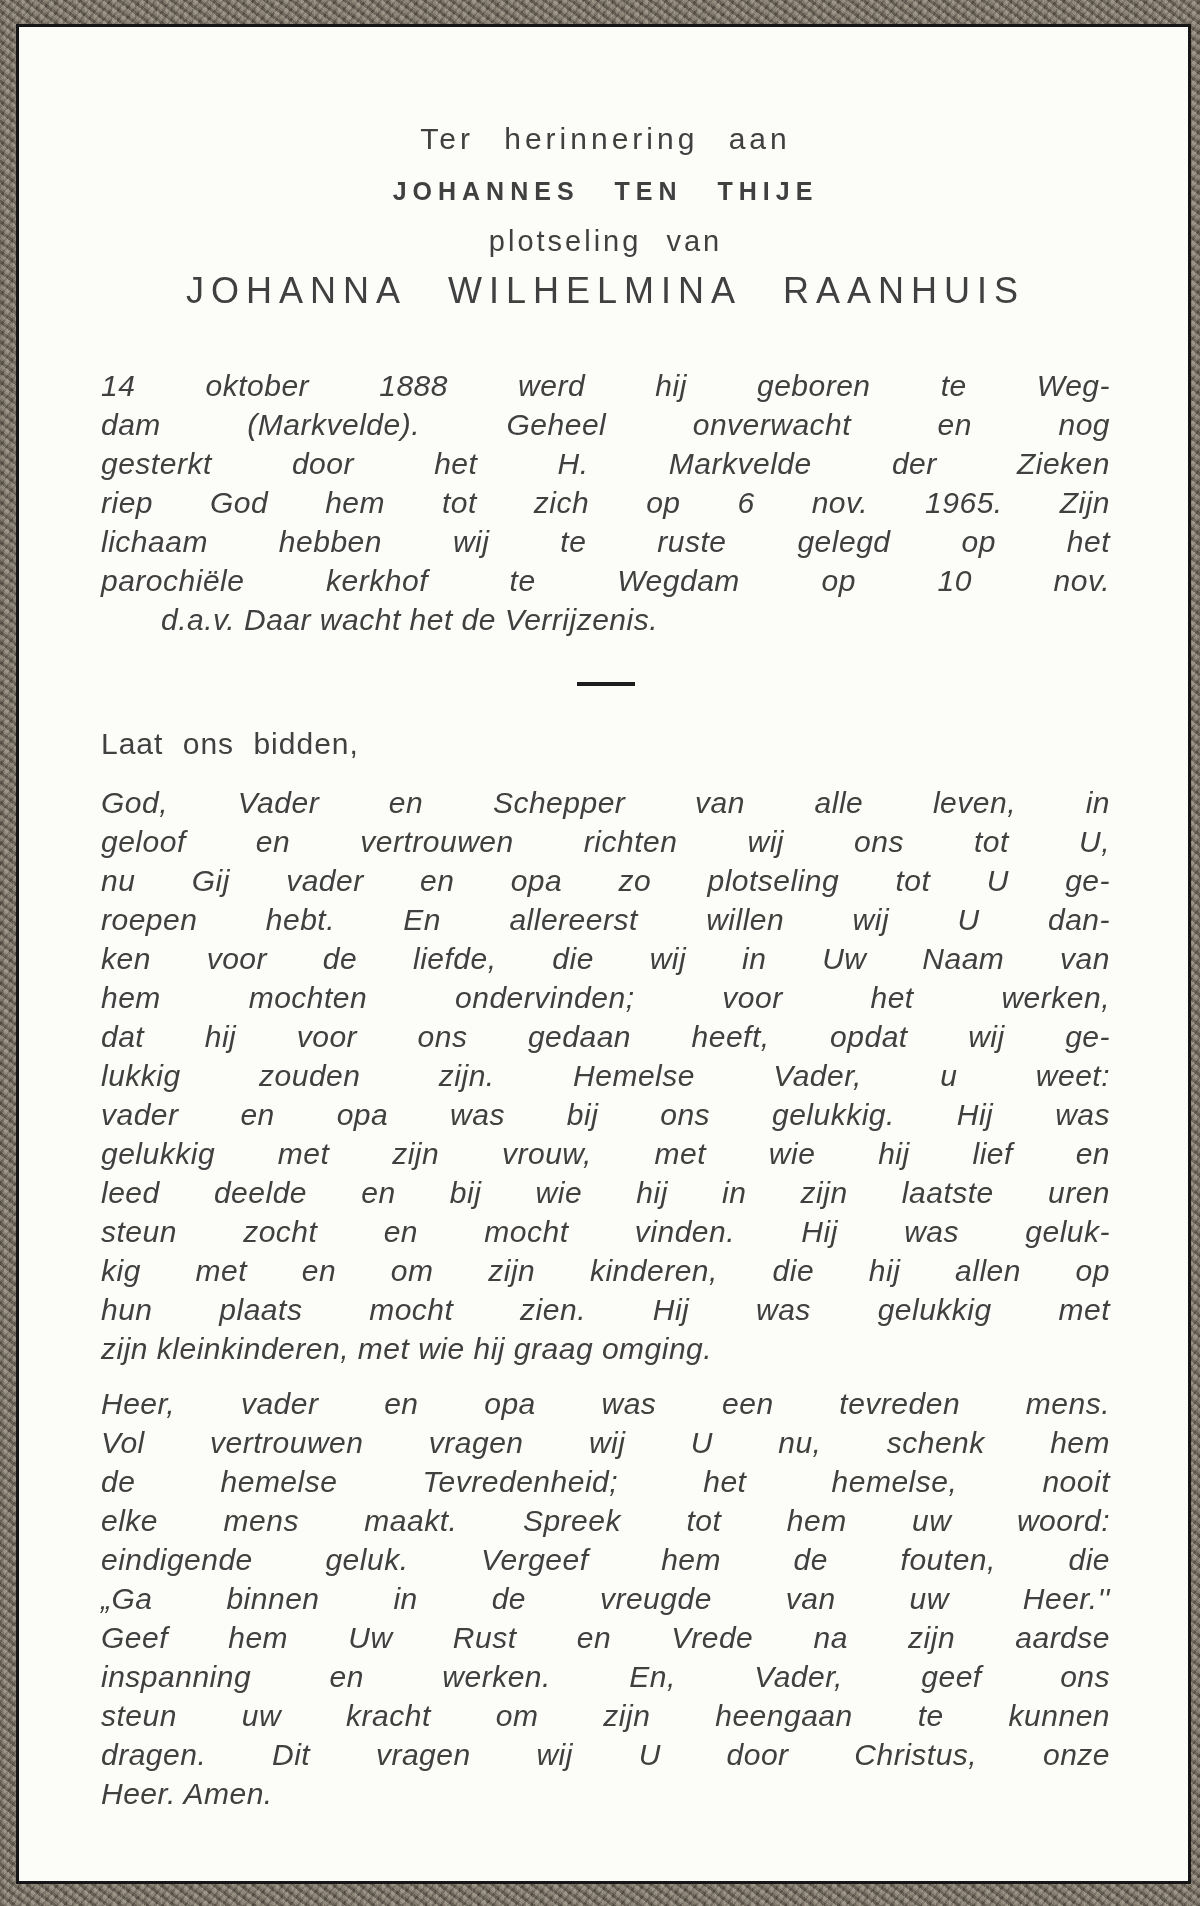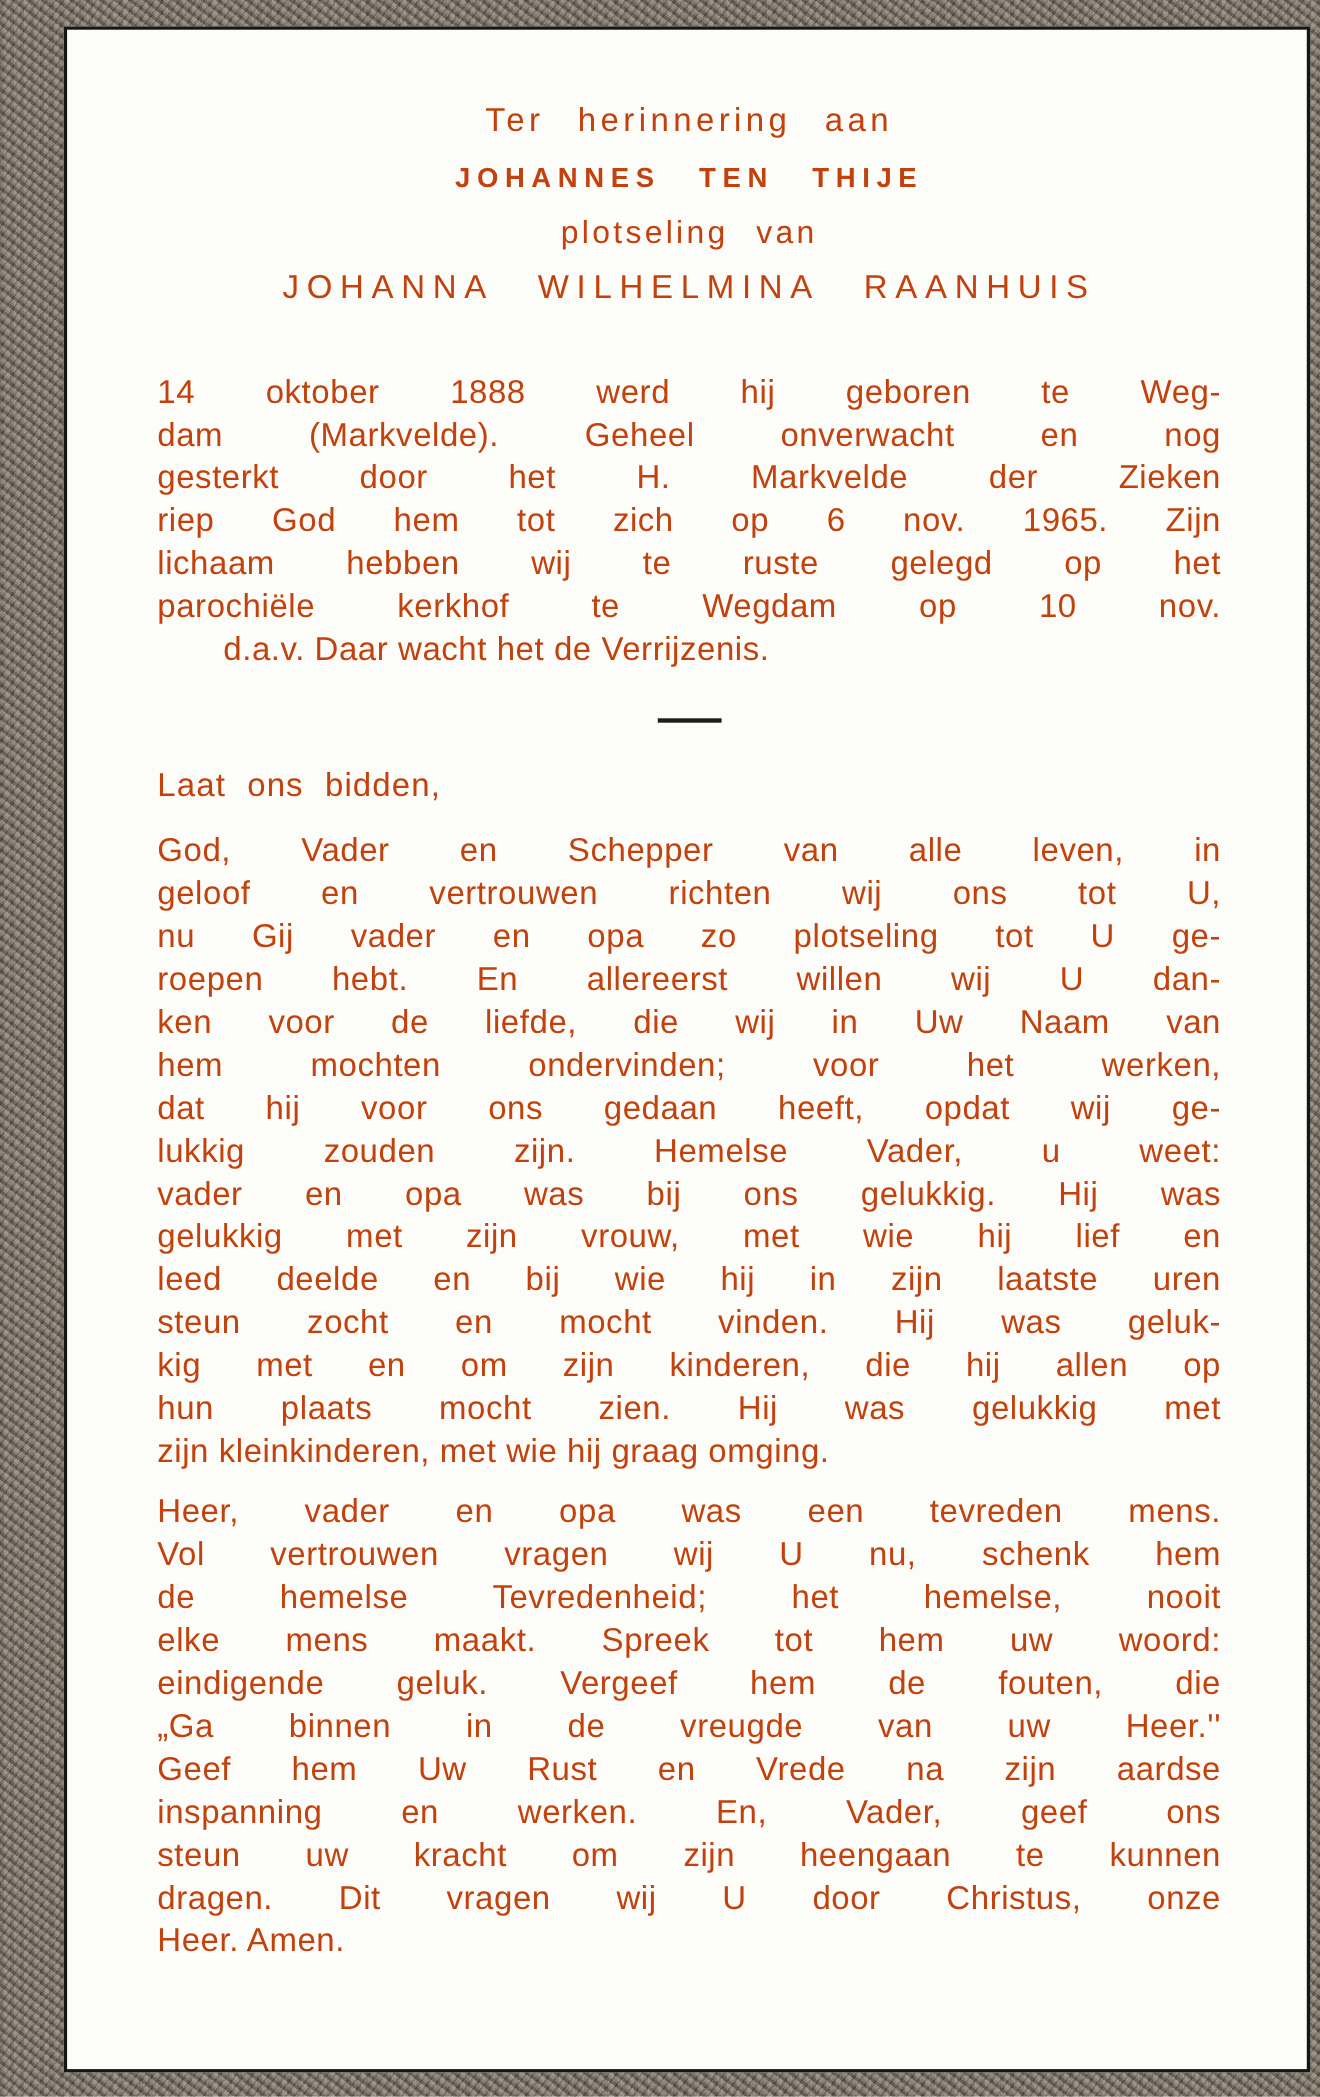--- a/index.html
+++ b/index.html
@@ -13,50 +13,50 @@
       repeating-linear-gradient(-53deg, rgba(0,0,0,.22) 0 2px, transparent 2px 6px),
       repeating-linear-gradient(90deg, rgba(60,50,40,.15) 0 4px, rgba(180,170,158,.12) 4px 9px),
       #8f8779;
   }
   .card{
     position:absolute;
     left:16px; top:24px; right:9px; bottom:22px;
     background:#fcfcf9;
     border:3px solid #161616;
     box-sizing:border-box;
-    padding:65px 78px 0 82px;
-    color:#c2410c;
-    margin-left:42px;
+    padding:94px 78px 0 82px;
+    color:#404040;
   }
   .hdr{text-align:center;}
   .line-memoriam{
     font-size:30px; line-height:35px;
     letter-spacing:4px; word-spacing:18px;
     margin:0 0 17px 0;
   }
   .deceased-name{
     font-size:25px; line-height:36px;
     font-weight:bold;
     letter-spacing:6px; word-spacing:22px;
     margin:0 0 16px 0;
   }
   .relation{
     font-size:29px; line-height:33px;
     letter-spacing:3px; word-spacing:14px;
     margin:0 0 15px 0;
   }
   .spouse-name{
-    font-size:30px; line-height:35px;
+    font-size:36px; line-height:35px;
     letter-spacing:7px; word-spacing:26px;
     margin:0 0 58px 0;
   }
   .para{
     font-size:30px;
     line-height:39px;
     letter-spacing:.5px;
+    font-style:italic;
   }
   .para .line{
     text-align:justify;
     text-align-last:justify;
     white-space:normal;
   }
   .para .line.last{
     text-align-last:left;
   }
   .bio .line.last{

